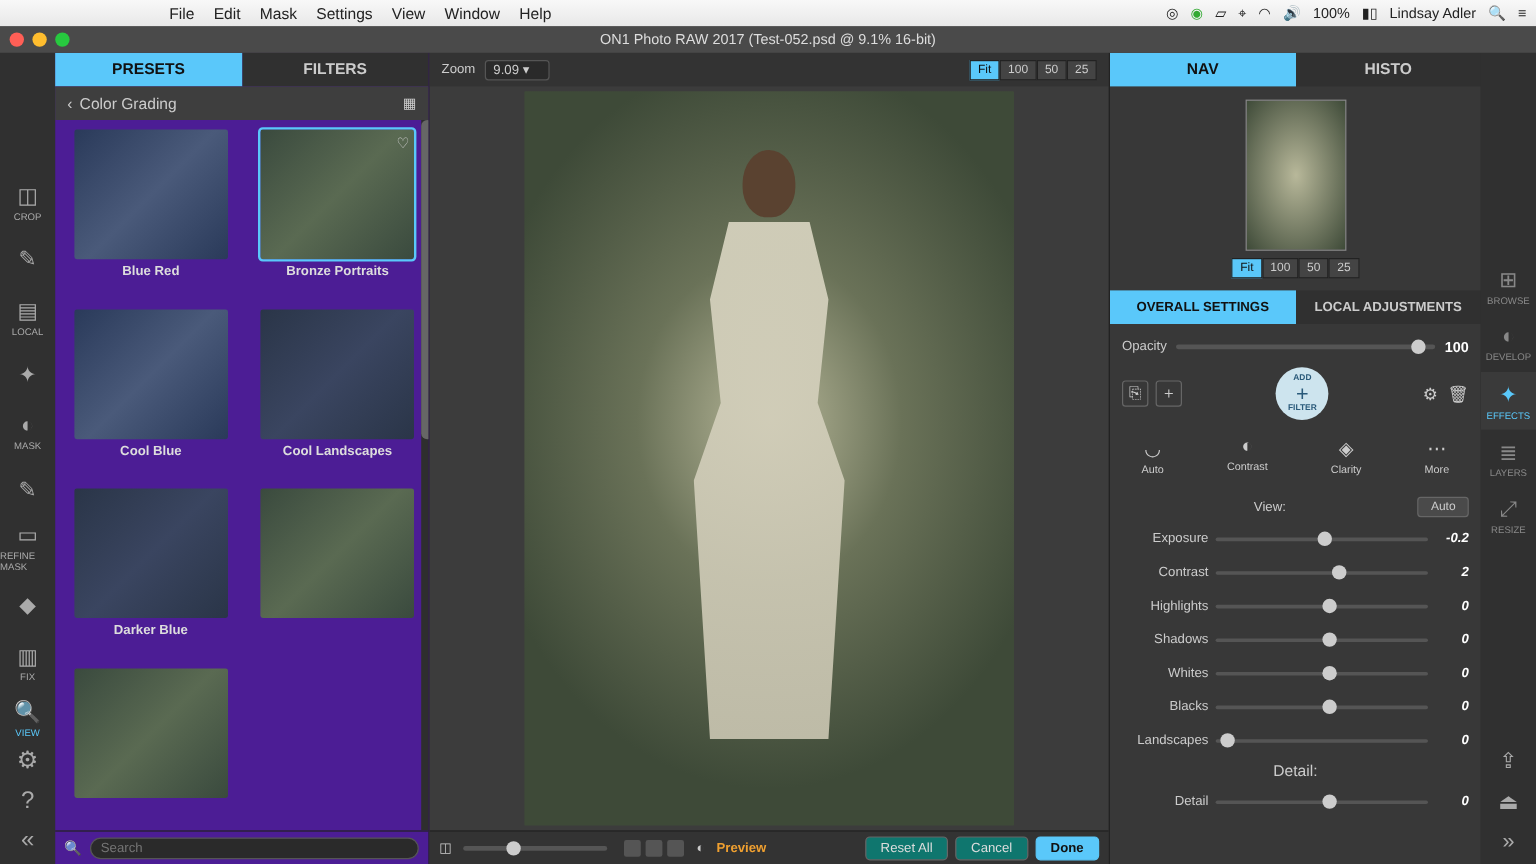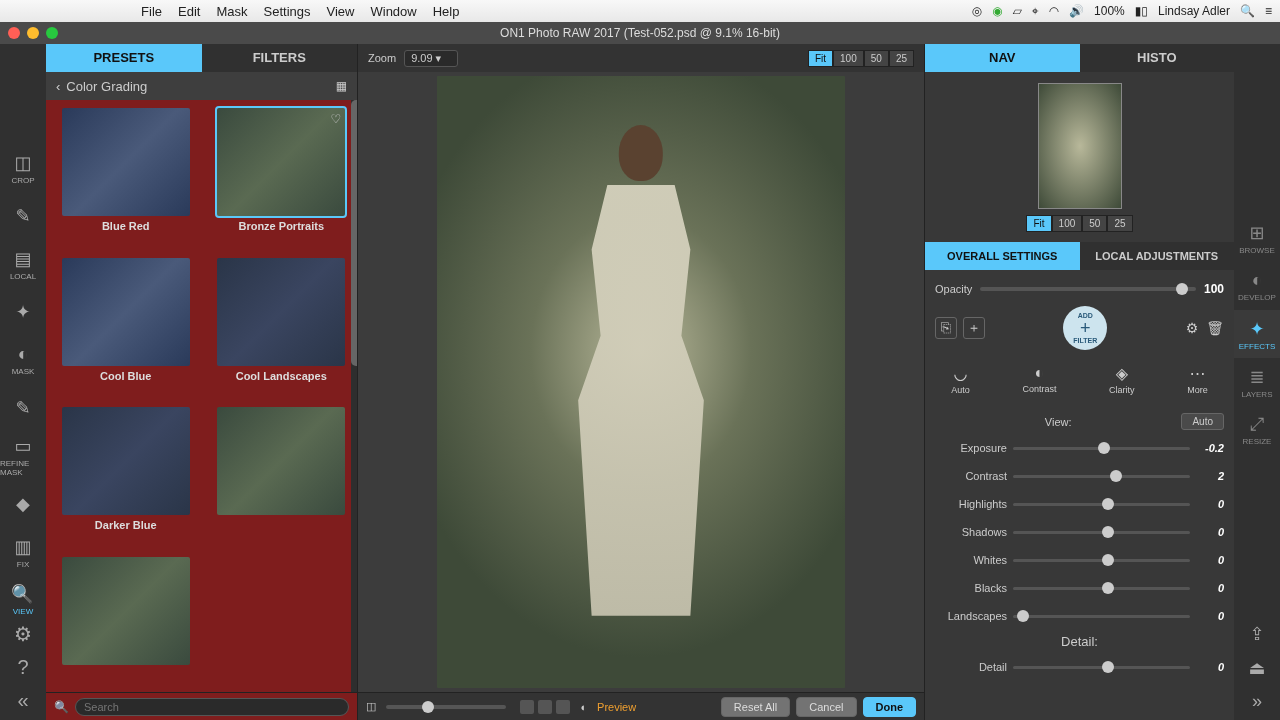--- a/index.html
+++ b/index.html
@@ -31,21 +31,21 @@
 
 .righttools { width:46px; background:#303030; display:flex; flex-direction:column; align-items:center; padding-top:170px; }
 .righttools .tool { width:46px; height:48px; display:flex; flex-direction:column; align-items:center; justify-content:center; color:#888; font-size:8px; gap:2px; cursor:pointer; }
 .righttools .tool.active { background:#3a3a3a; color:#5ac8fa; }
 .righttools .glyph { font-size:18px; }
 .righttools .spacer{flex:1}
 .righttools .bottom { padding-bottom:8px; display:flex; flex-direction:column; gap:12px; align-items:center; }
 .righttools .bottom .g { font-size:18px; color:#aaa; cursor:pointer; }
 
 
-.leftpanel { width:312px; background:#7f1d1d; display:flex; flex-direction:column; border-right:1px solid #222; }
+.leftpanel { width:312px; background:#4c1d95; display:flex; flex-direction:column; border-right:1px solid #222; }
 .tabs { display:flex; height:28px; }
 .tabs .tab { flex:1; text-align:center; line-height:28px; font-size:13px; font-weight:600; color:#ccc; background:#303030; cursor:pointer; }
 .tabs .tab.active { background:#5ac8fa; color:#111; }
 .crumb { height:28px; display:flex; align-items:center; padding:0 10px; background:#3e3e3e; color:#ccc; font-size:13px; gap:6px; }
 .crumb .grid { margin-left:auto; font-size:12px; }
 .presetgrid { flex:1; overflow:hidden; padding:8px 4px 0 8px; display:grid; grid-template-columns:1fr 1fr; gap:2px 12px; position:relative; }
 .preset { display:flex; flex-direction:column; align-items:center; gap:4px; cursor:pointer; }
 .preset .thumb { width:128px; height:108px; background:#445a48; border-radius:2px; position:relative; background:linear-gradient(135deg,#3a4a3e 0%,#5a6a52 50%,#3a4a3e 100%); }
 .preset.blue .thumb { background:linear-gradient(135deg,#2a3a5a 0%,#4a5a7a 50%,#2a3a5a 100%); }
 .preset.dark .thumb { background:linear-gradient(135deg,#2a3548 0%,#3a4560 50%,#2a3548 100%); }
@@ -71,23 +71,23 @@
 .head { width:44px; height:56px; background:#5a4230; border-radius:50% 50% 45% 45%; margin:0 auto; }
 .body { width:100%; height:80%; background:linear-gradient(180deg,#d8d4c0 0%,#c8c4b0 100%); clip-path:polygon(35% 0,65% 0,72% 15%,68% 35%,78% 50%,72% 100%,28% 100%,22% 50%,32% 35%,28% 15%); margin-top:4px; opacity:.92; }
 
 
 .bottombar { height:28px; background:#333; border-top:1px solid #222; display:flex; align-items:center; padding:0 8px; gap:10px; font-size:11px; }
 .bottombar .slider { width:120px; height:4px; background:#555; border-radius:2px; position:relative; }
 .bottombar .slider i{position:absolute;left:30%;top:-4px;width:12px;height:12px;background:#ccc;border-radius:50%;}
 .bottombar .chips { display:flex; gap:4px; margin-left:4px; }
 .chip { width:14px; height:14px; background:#555; border-radius:2px; }
 .bottombar .right { margin-left:auto; display:flex; gap:6px; }
-.btn { padding:3px 12px; background:#737373; border:1px solid #666; border-radius:4px; color:#ddd; cursor:pointer; font-size:11px; }
+.btn { padding:3px 12px; background:#0f766e; border:1px solid #666; border-radius:4px; color:#ddd; cursor:pointer; font-size:11px; }
 .btn.primary { background:#5ac8fa; color:#111; border-color:#5ac8fa; font-weight:600; }
-.preview { color:#f0a030; cursor:pointer; }
+.preview { color:#f0a030; cursor:pointer;font-weight:bold; }
 
 
 .rightpanel { width:310px; background:#383838; display:flex; flex-direction:column; border-left:1px solid #222; }
 .navthumb { height:170px; display:flex; flex-direction:column; align-items:center; justify-content:center; gap:6px; }
 .navimg { width:84px; height:126px; background:radial-gradient(ellipse,#b8b89a,#3e4a38); border:1px solid #888; }
 .navzoom { display:flex; }
 .section { padding:6px 10px; }
 .oplabel { font-size:11px; color:#ccc; }
 .opslider { flex:1; height:4px; background:#555; margin:0 8px; border-radius:2px; position:relative; }
 .opslider i{position:absolute;right:8px;top:-4px;width:12px;height:12px;background:#ccc;border-radius:50%;}

